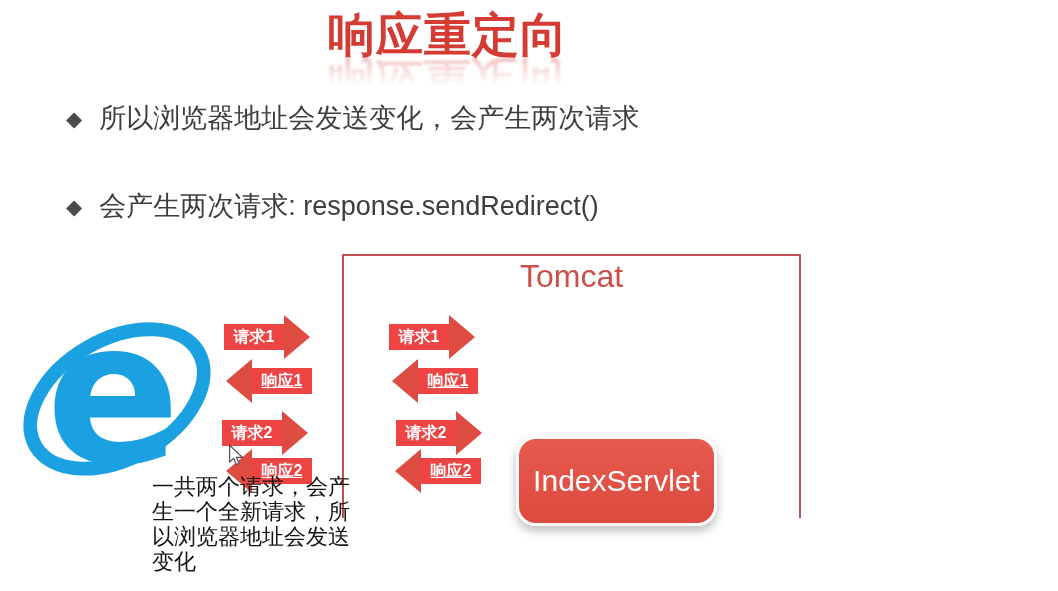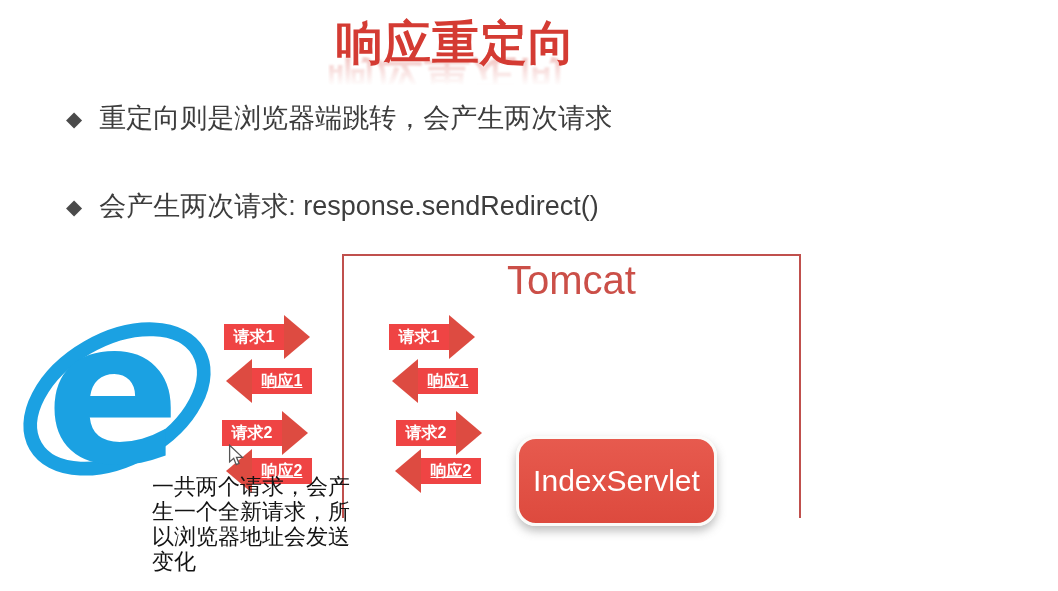--- a/index.html
+++ b/index.html
@@ -1,37 +1,37 @@
 <!DOCTYPE html>
 <html><head>
 <meta charset="utf-8">
 <style>
   html,body{margin:0;padding:0;background:#ffffff;}
   body{font-family:"Liberation Sans", sans-serif;}
   .slide{position:relative;width:1058px;height:591px;background:#ffffff;overflow:hidden;}
 
   
   .title-wrap{position:absolute;left:328px;top:10px;width:420px;height:110px;}
-  .title-main{margin:8px;font-size:47px;font-weight:bold;color:#d43b33;letter-spacing:1px;line-height:1.05;white-space:nowrap;}
+  .title-main{margin:0;font-size:47px;font-weight:bold;color:#d43b33;letter-spacing:1px;line-height:1.05;white-space:nowrap;}
   .title-reflection{position:absolute;left:0;top:46px;font-size:47px;font-weight:bold;color:#d43b33;
     letter-spacing:1px;line-height:1.05;white-space:nowrap;transform:scaleY(-1);opacity:.32;filter:blur(1px);
     -webkit-mask-image:linear-gradient(to bottom,transparent 40%,rgba(0,0,0,.95) 100%);
     mask-image:linear-gradient(to bottom,transparent 40%,rgba(0,0,0,.95) 100%);}
 
   
   .bullet{position:absolute;left:66px;display:flex;align-items:center;color:#3d3d3d;font-size:27px;}
   .bullet .diamond{color:#4a4a4a;font-size:21px;margin-right:17px;line-height:1;}
   .bullet1{top:100px;}
   .bullet2{top:188px;}
 
   
   .tomcat-box{position:absolute;left:342px;top:254px;width:459px;height:264px;
     border:2px solid #c0504d;border-bottom:none;box-sizing:border-box;}
   .tomcat-title{position:absolute;left:342px;top:258px;width:459px;text-align:center;
-    font-size:40px;color:#cb4f48;font-weight:normal;}
+    font-size:32px;color:#cb4f48;font-weight:normal;}
 
   
   .ie-logo{position:absolute;left:18px;top:288px;width:198px;height:218px;}
 
   
   .arrow{position:absolute;width:86px;height:44px;}
   .arrow .abody{position:absolute;top:9px;height:26px;background:#ef4444;display:flex;align-items:center;
     justify-content:center;color:#fff;font-weight:bold;font-size:16px;}
   .arrow.right .abody{left:0;width:60px;}
   .arrow.left  .abody{right:0;width:60px;text-decoration:underline;}
@@ -57,21 +57,21 @@
 
 <div class="slide">
 
   <div class="title-wrap">
     <h1 class="title-main">响应重定向</h1>
     <div class="title-reflection">响应重定向</div>
   </div>
 
   <div class="bullet bullet1">
     <span class="diamond">◆</span>
-    <span>重定向则是浏览器端跳转，会产生两次请求</span>
+    <span>所以浏览器地址会发送变化，会产生两次请求</span>
   </div>
   <div class="bullet bullet2">
     <span class="diamond">◆</span>
     <span>会产生两次请求: response.sendRedirect()</span>
   </div>
 
   <div class="ie-logo">
     <svg width="198" height="218" viewBox="0 0 200 220" xmlns="http://www.w3.org/2000/svg">
       <g transform="rotate(-30 100 112)">
         <ellipse cx="100" cy="112" rx="95" ry="60" fill="none" stroke="#1ba1e2" stroke-width="14"></ellipse>

